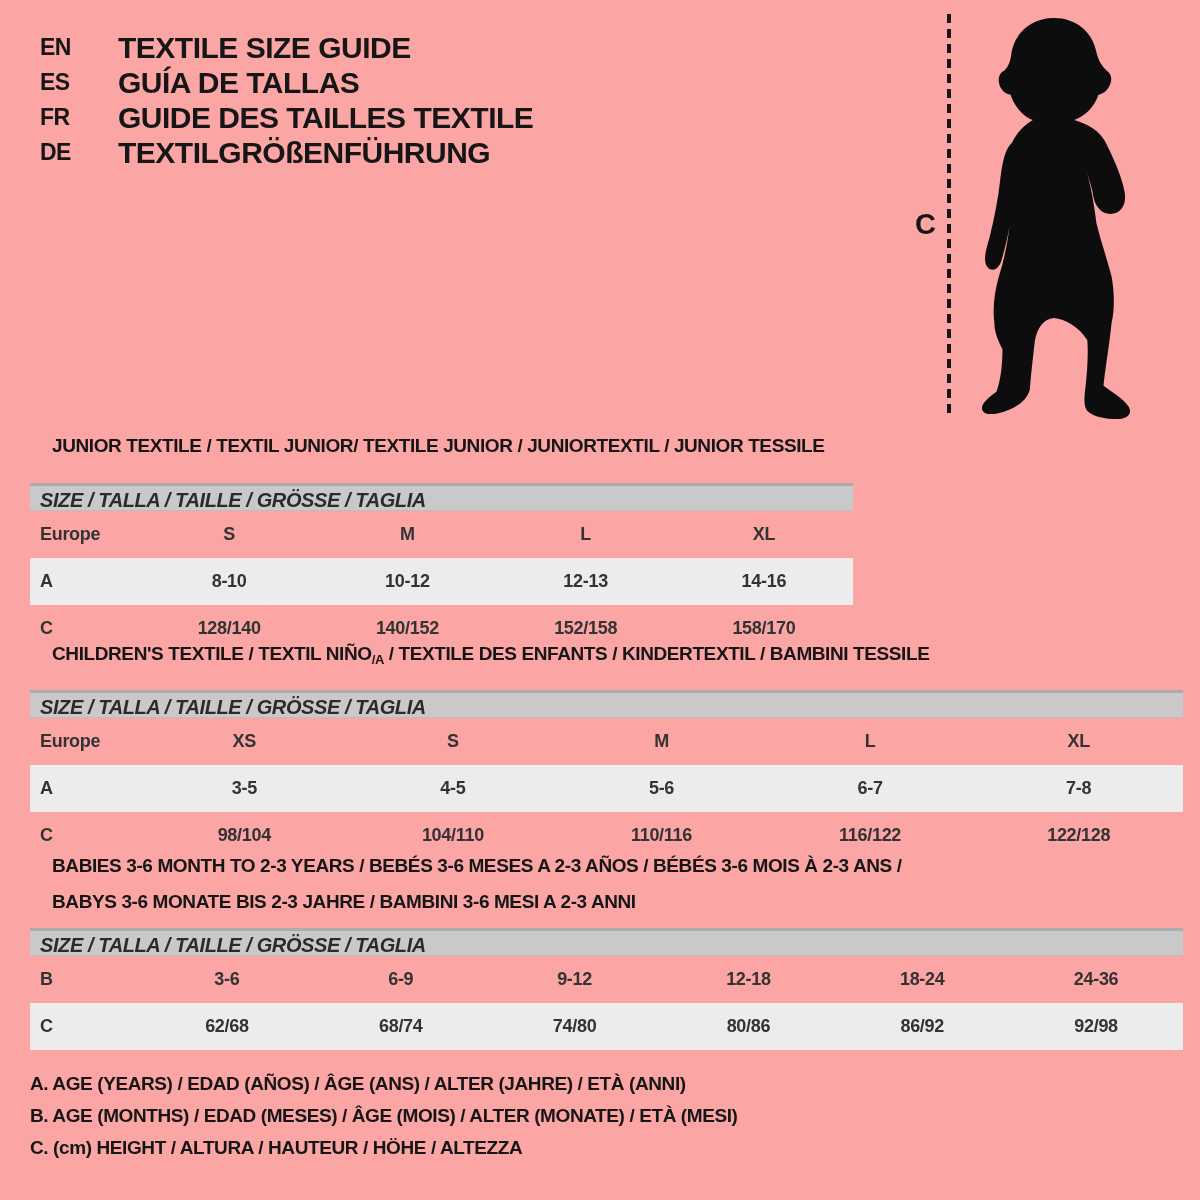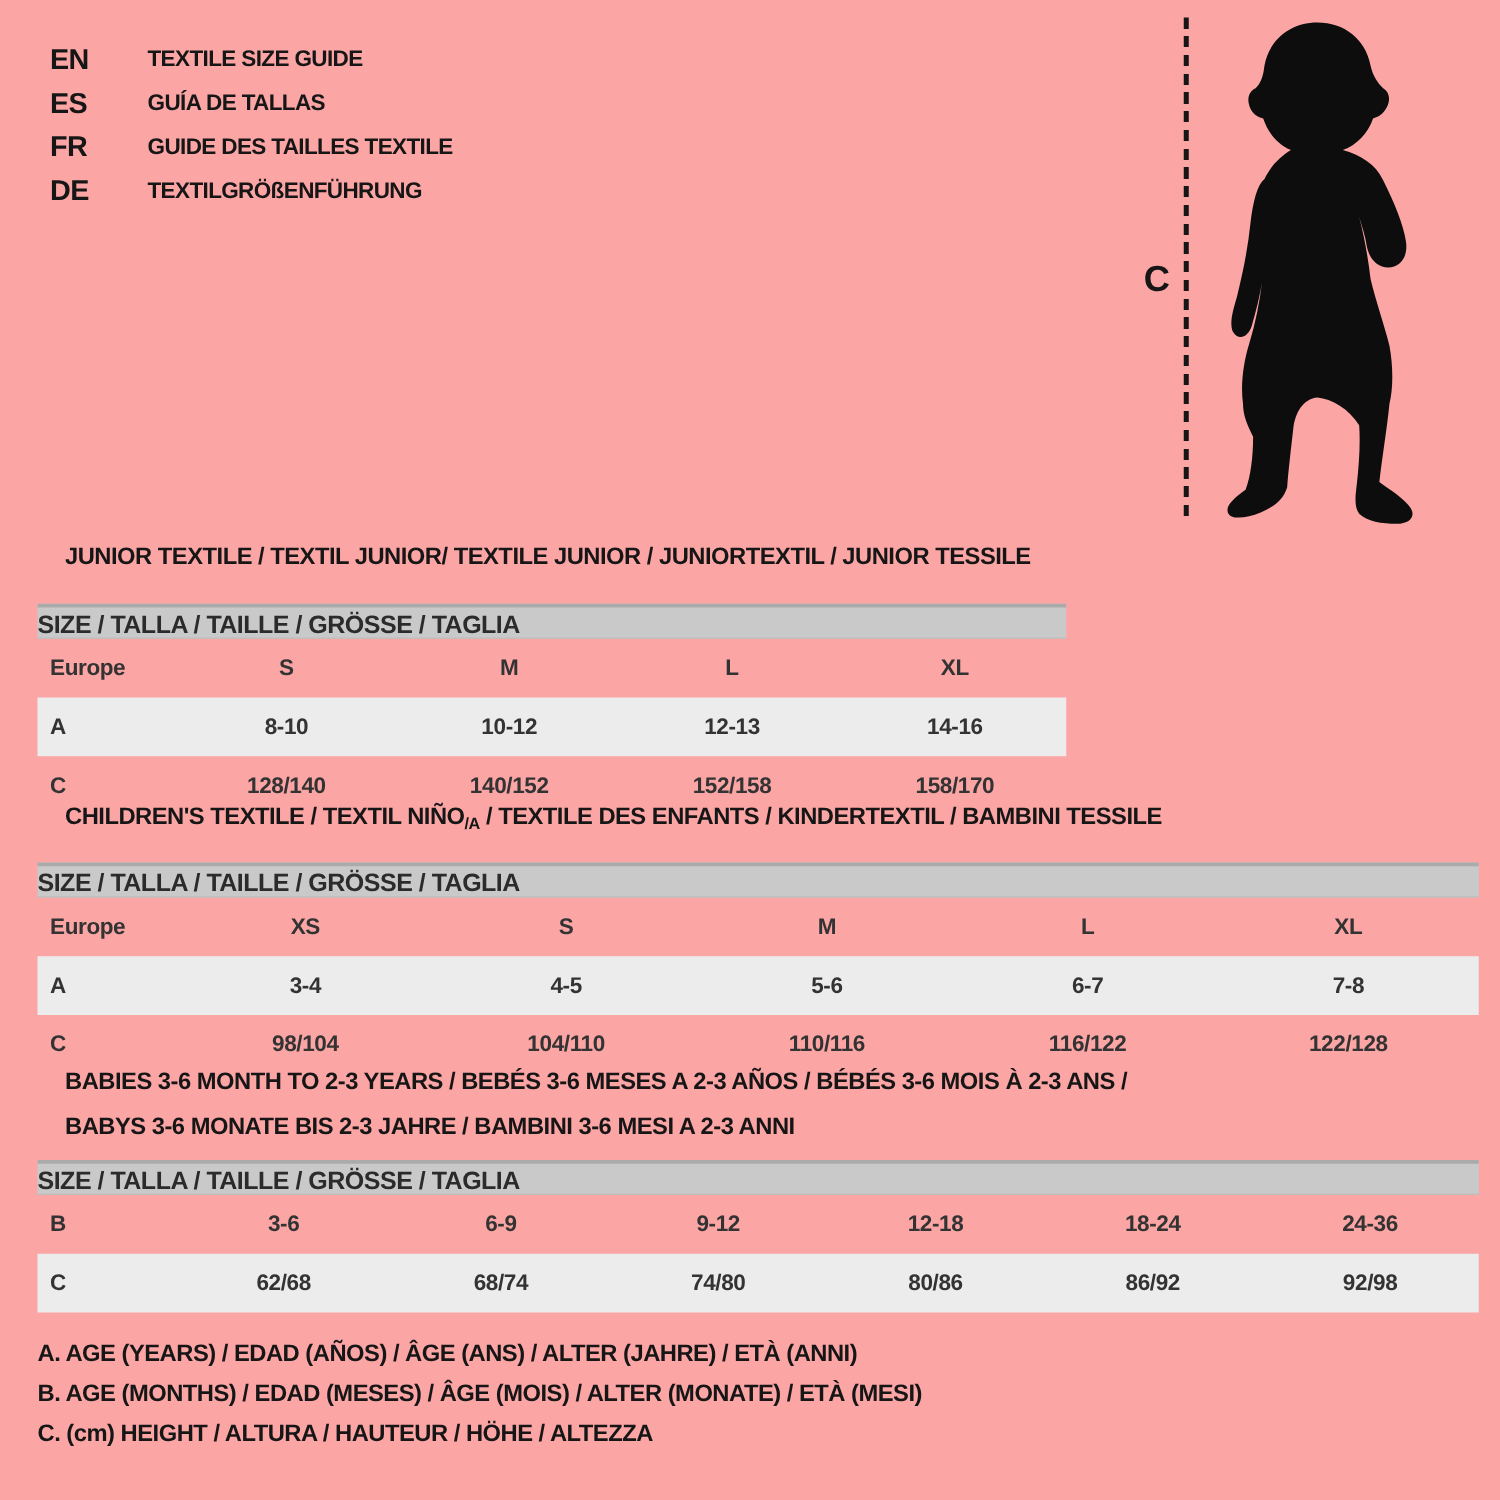--- a/index.html
+++ b/index.html
@@ -11,21 +11,21 @@
     color:#1c1c1c;
     overflow:hidden;
   }
   
   #lang-list{position:absolute;left:40px;top:30px;}
   .lang-row{display:flex;height:35px;align-items:center;}
   .lang-code{
     width:78px;font-size:23px;font-weight:bold;letter-spacing:-0.5px;color:#161616;
   }
   .lang-title{
-    font-size:18px;font-weight:bold;letter-spacing:-0.5px;color:#161616;white-space:nowrap;
+    font-size:30px;font-weight:bold;letter-spacing:-0.5px;color:#161616;white-space:nowrap;
   }
   
   #figure{position:absolute;left:905px;top:8px;width:280px;height:420px;}
   #figure-c-label{
     position:absolute;left:10px;top:200px;
     font-size:29px;font-weight:bold;color:#161616;
   }
   #height-dashed-line{
     position:absolute;left:42px;top:6px;width:4px;height:404px;
     background:repeating-linear-gradient(to bottom,#161616 0 9px,transparent 9px 15px);
@@ -36,21 +36,21 @@
     position:absolute;left:52px;
     font-size:19px;font-weight:bold;letter-spacing:-0.4px;color:#161616;white-space:nowrap;
   }
   .section-title .sub{font-size:13px;vertical-align:-4px;}
   .two-line{line-height:36px;}
   .size-table{position:absolute;left:30px;}
   .size-bar{
     height:28px;line-height:28px;
     background:#c9c9c9;border-top:3px solid #ababab;border-bottom:1px solid #bdbdbd;
     font-size:20px;font-weight:bold;letter-spacing:-0.4px;color:#2b2b2b;
-    box-sizing:border-box;
+    padding-left:10px;box-sizing:border-box;font-style:italic;
   }
   .trow{display:flex;height:47px;align-items:center;font-size:18px;font-weight:bold;letter-spacing:-0.3px;color:#333;}
   .trow.stripe{background:#ececec;}
   .tlabel{width:110px;padding-left:10px;box-sizing:border-box;text-align:left;}
   .tcell{flex:1;text-align:center;}
   #table-junior{width:823px;top:483px;}
   #table-children{width:1153px;top:690px;}
   #table-babies{width:1153px;top:928px;}
   #title-junior{top:435px;}
   #title-children{top:643px;}
@@ -170,21 +170,21 @@
       <div class="trow">
         <div class="tlabel">Europe</div>
         <div class="tcell">XS</div>
         <div class="tcell">S</div>
         <div class="tcell">M</div>
         <div class="tcell">L</div>
         <div class="tcell">XL</div>
       </div>
       <div class="trow stripe">
         <div class="tlabel">A</div>
-        <div class="tcell">3-4</div>
+        <div class="tcell">3-5</div>
         <div class="tcell">4-5</div>
         <div class="tcell">5-6</div>
         <div class="tcell">6-7</div>
         <div class="tcell">7-8</div>
       </div>
       <div class="trow">
         <div class="tlabel">C</div>
         <div class="tcell">98/104</div>
         <div class="tcell">104/110</div>
         <div class="tcell">110/116</div>

